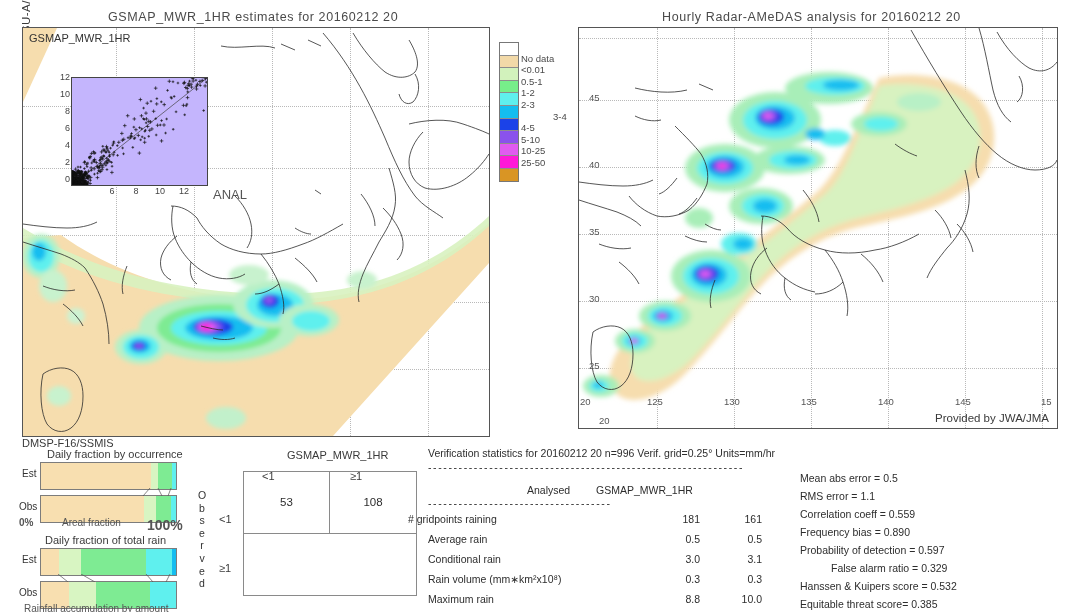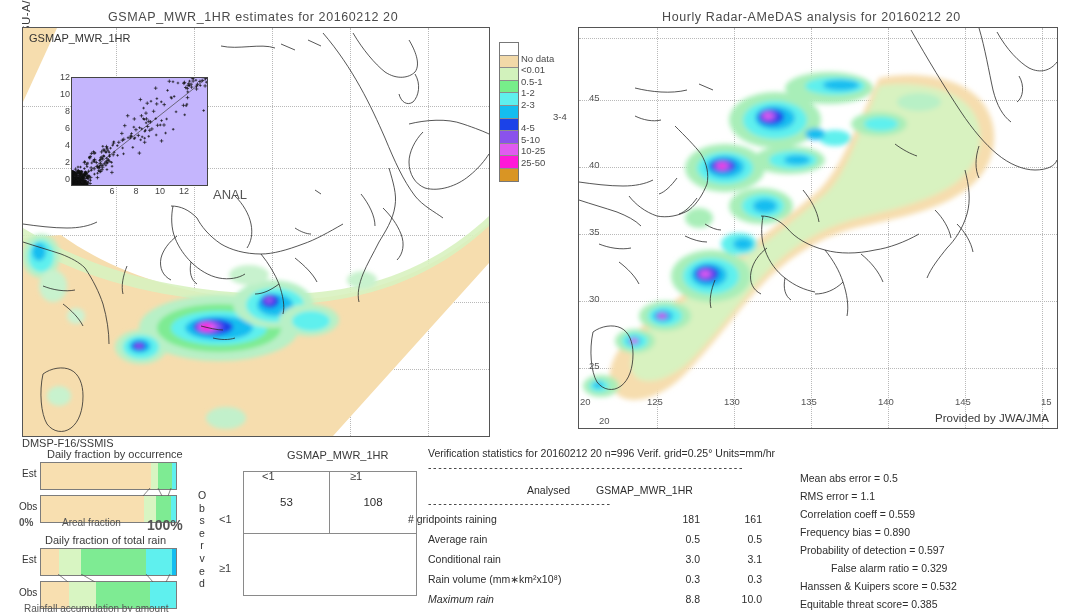--- a/index.html
+++ b/index.html
@@ -1070,21 +1070,21 @@
 <div class="num" style="left:722px;top:533px;width:40px;">0.5</div>
 
 <div class="stat" style="left:428px;top:553px;">Conditional rain</div>
 <div class="num" style="left:660px;top:553px;width:40px;">3.0</div>
 <div class="num" style="left:722px;top:553px;width:40px;">3.1</div>
 
 <div class="stat" style="left:428px;top:573px;">Rain volume (mm∗km²x10⁸)</div>
 <div class="num" style="left:660px;top:573px;width:40px;">0.3</div>
 <div class="num" style="left:722px;top:573px;width:40px;">0.3</div>
 
-<div class="stat" style="left:428px;top:593px;font-style:italic;">Maximum rain</div>
+<div class="stat" style="left:428px;top:593px;">Maximum rain</div>
 <div class="num" style="left:660px;top:593px;width:40px;">8.8</div>
 <div class="num" style="left:722px;top:593px;width:40px;">10.0</div>
 
 <div class="stat" style="left:800px;top:472px;">Mean abs error = 0.5</div>
 <div class="stat" style="left:800px;top:490px;">RMS error = 1.1</div>
 <div class="stat" style="left:800px;top:508px;">Correlation coeff = 0.559</div>
 <div class="stat" style="left:800px;top:526px;">Frequency bias = 0.890</div>
 <div class="stat" style="left:800px;top:544px;">Probability of detection = 0.597</div>
 <div class="stat" style="left:800px;top:562px;margin-left:31px;">False alarm ratio = 0.329</div>
 <div class="stat" style="left:800px;top:580px;">Hanssen &amp; Kuipers score = 0.532</div>

